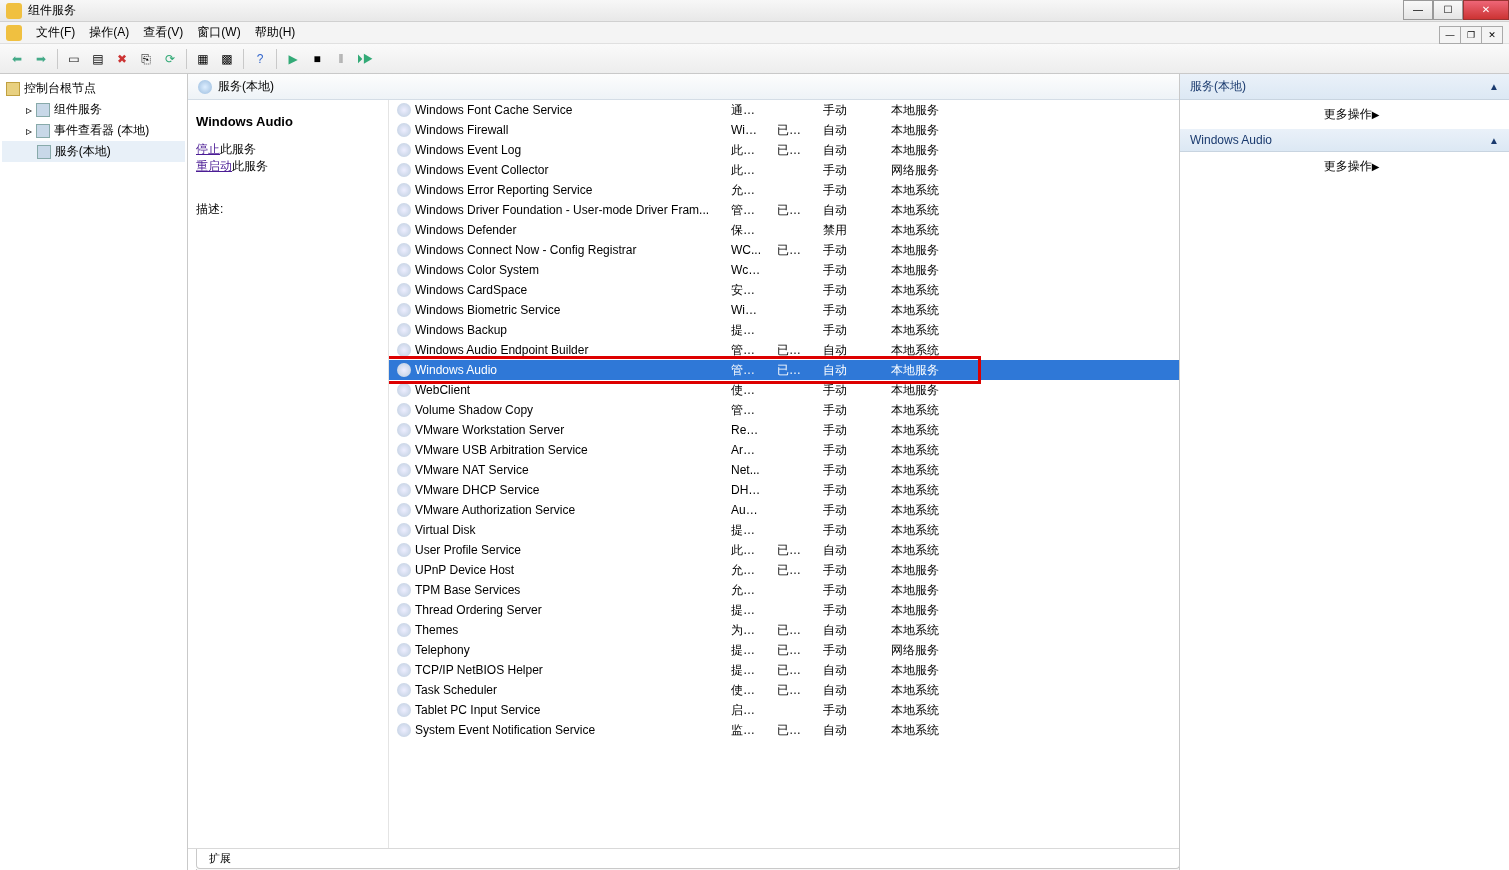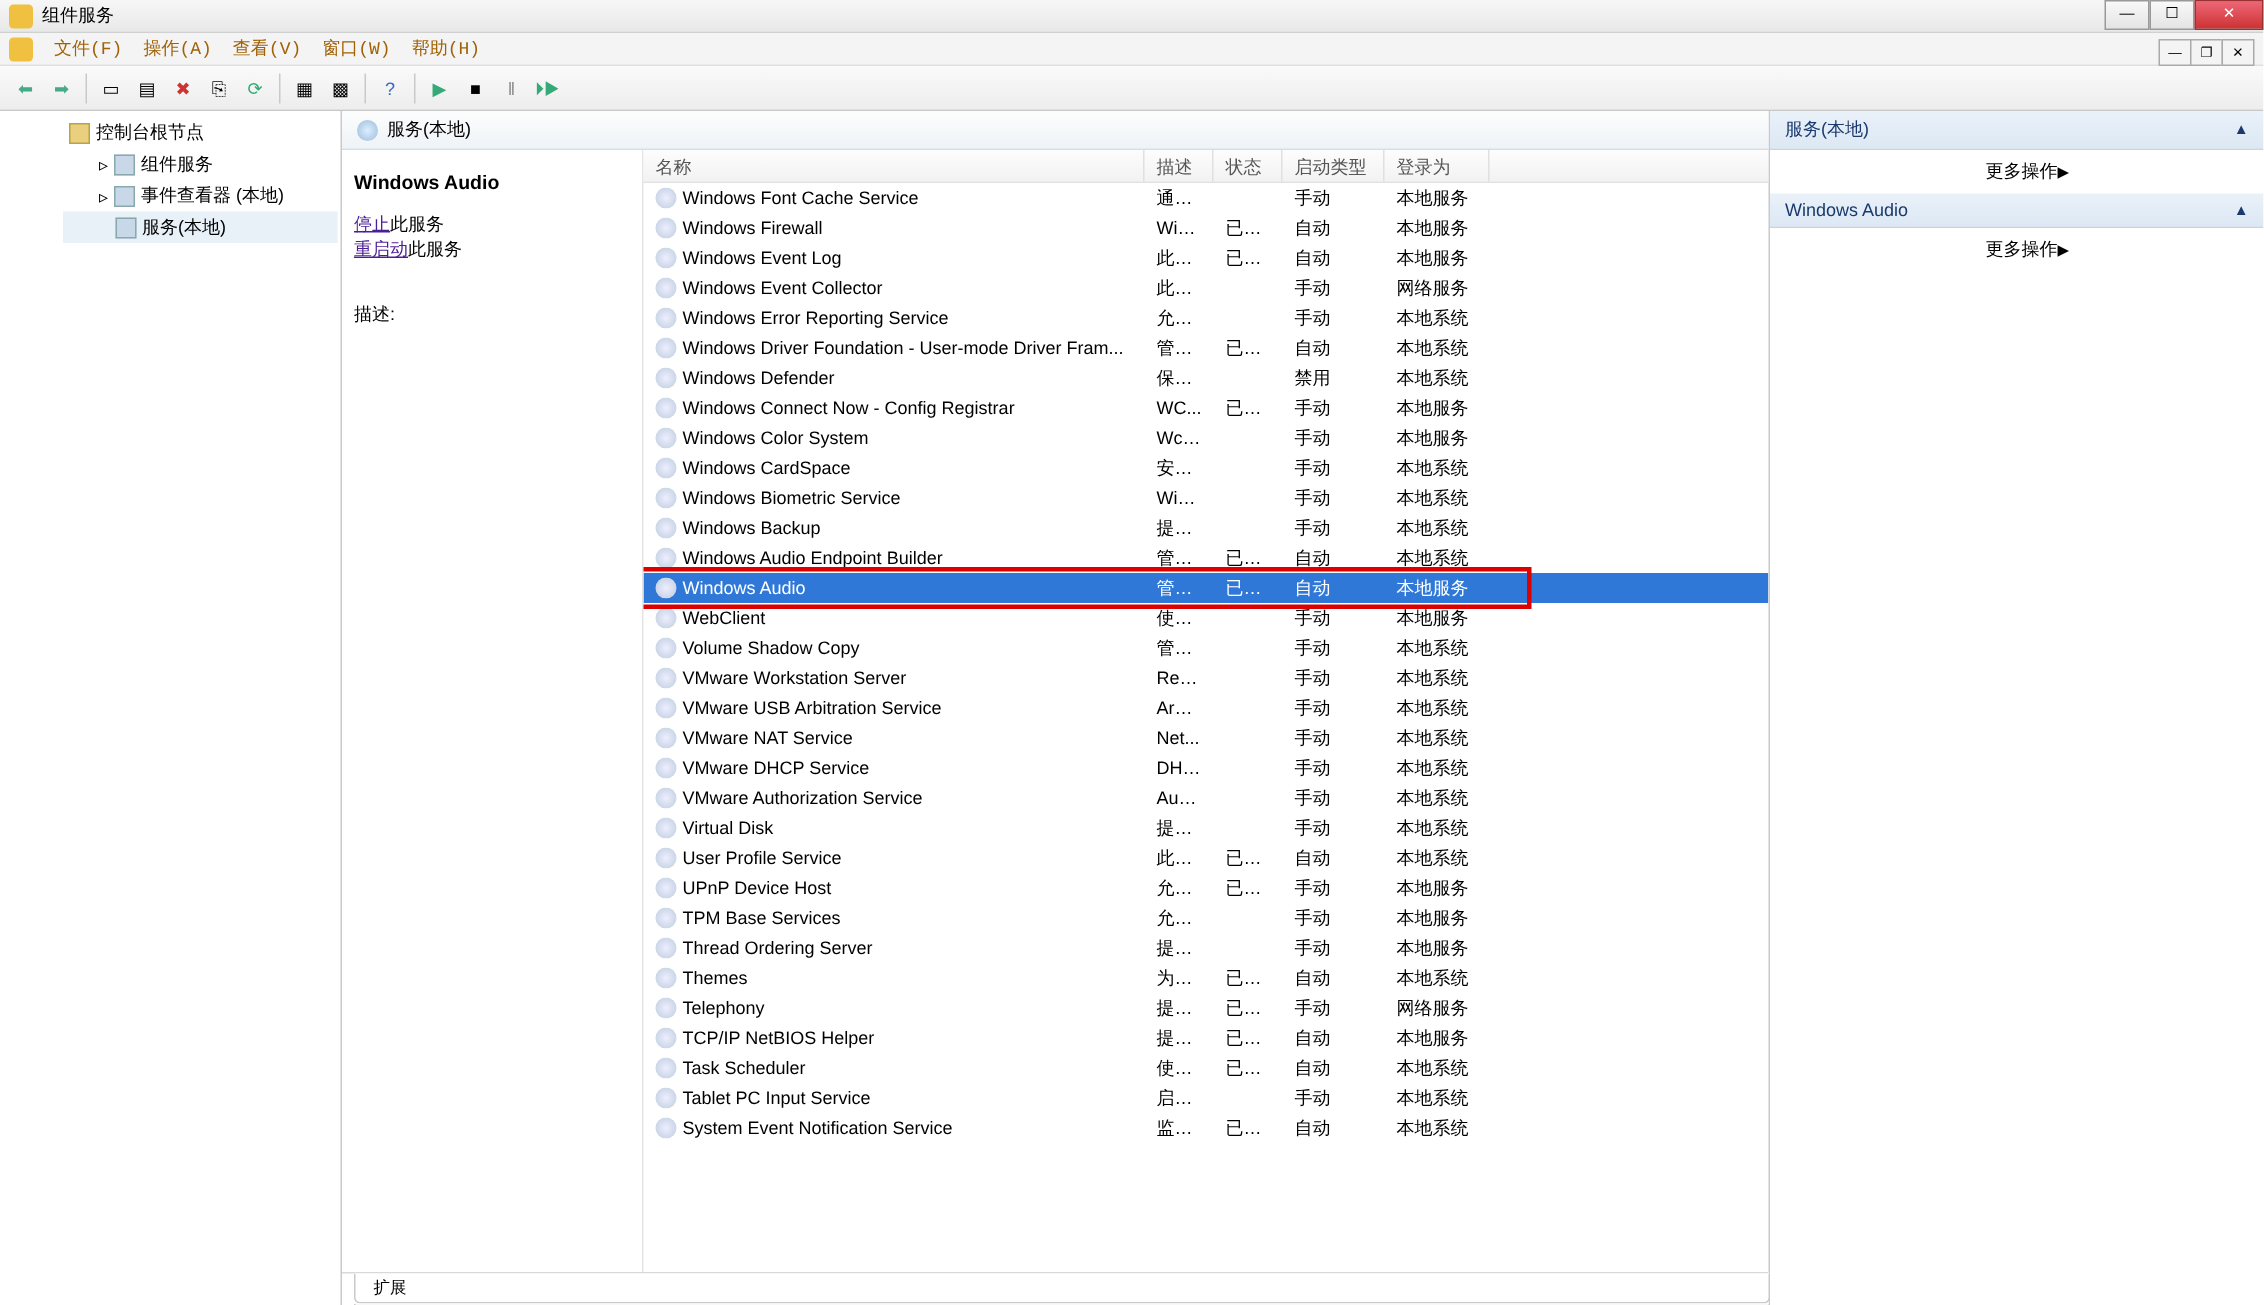--- a/index.html
+++ b/index.html
@@ -9,29 +9,29 @@
 .titlebar { height: 22px; background: linear-gradient(#f7f7f7,#e8e8e8); display: flex; align-items: center; padding-left: 6px; border-bottom: 1px solid #d0d0d0; }
 .titlebar .icon { width: 16px; height: 16px; background: #f0c040; border-radius: 3px; margin-right: 6px; display:inline-block;}
 .win-controls { position:absolute; top:0; right:0; display:flex; height:20px;}
 .win-controls div { width:30px; height:20px; text-align:center; line-height:18px; border:1px solid #999; background:linear-gradient(#f9f9f9,#e4e4e4); font-family:Arial; font-size:10px;}
 .win-controls .close { background:linear-gradient(#e67,#c33); color:#fff; width:46px; border-color:#933;}
 .win-controls-inner { position:absolute; top:26px; right:6px; display:flex; }
 .win-controls-inner div { width:22px; height:18px; border:1px solid #aaa; background:#f4f4f4; font-size:9px; text-align:center; line-height:16px; margin-left:-1px;}
 
 
 .menubar { height: 22px; background:#f4f4f4; display:flex; align-items:center; padding:0 6px; gap:14px; border-bottom:1px solid #e0e0e0;}
-.menubar span { color:#a16207;font-family:Liberation Mono, monospace; }
+.menubar span { color:#000000; }
 
 
 .toolbar { height: 30px; background:linear-gradient(#fafafa,#ededed); border-bottom:1px solid #c9c9c9; display:flex; align-items:center; padding:0 6px; gap:2px;}
 .tb-btn { width:22px; height:22px; display:inline-flex; align-items:center; justify-content:center; border:1px solid transparent; border-radius:2px; font-size:12px;}
 .tb-sep { width:1px; height:20px; background:#c9c9c9; margin:0 3px;}
 
 
-.main { display:flex; height: calc(870px - 22px - 22px - 30px); margin-left: 40px; }
+.main { display:flex; height: calc(870px - 22px - 22px - 30px); }
 .tree-pane { width:188px; border-right:1px solid #c9c9c9; padding:4px 2px; background:#fff;}
 .tree-item { padding:2px 4px 2px 20px; display:flex; align-items:center; gap:4px; white-space:nowrap;}
 .tree-item.root{padding-left:4px;}
 .tree-item.l1{padding-left:24px;}
 .tree-item .ticon{width:14px;height:14px;display:inline-block;background:#e8d080;border:1px solid #c0a040;}
 .tree-item .ticon.gear{background:#c8d8e8;border-color:#8aa;}
 .tree-item.sel{background:#e8f0f8;}
 
 .center-pane { flex:1; display:flex; flex-direction:column; position:relative;}
 .pane-header { height:26px; background:linear-gradient(#fdfdfd,#eef3f7); border-bottom:1px solid #d4dde6; display:flex; align-items:center; padding-left:10px; gap:6px;}
@@ -141,27 +141,20 @@
       <span>服务(本地)</span>
     </div>
     <div class="content-row">
       <div class="detail-pane">
         <h3>Windows Audio</h3>
         <div><a href="#">停止</a><span>此服务</span></div>
         <div><a href="#">重启动</a><span>此服务</span></div>
         <div class="desc-label">描述:</div>
       </div>
       <div class="list-pane">
-        <div class="list-header">
-          <div class="col name">名称</div>
-          <div class="col desc">描述</div>
-          <div class="col status">状态</div>
-          <div class="col start">启动类型</div>
-          <div class="col logon">登录为</div>
-        </div>
         <div class="list-body" id="list-body">
           <div class="svc-row">
               <div class="c name">
                 <span class="sicon"></span>
                 <span>Windows Font Cache Service</span>
               </div>
               <div class="c desc">通过...</div>
               <div class="c status"></div>
               <div class="c start">手动</div>
               <div class="c logon">本地服务</div>

